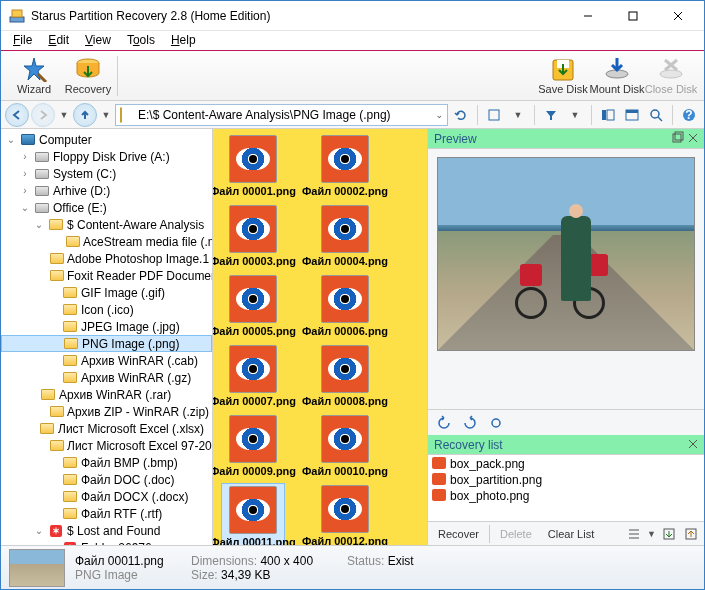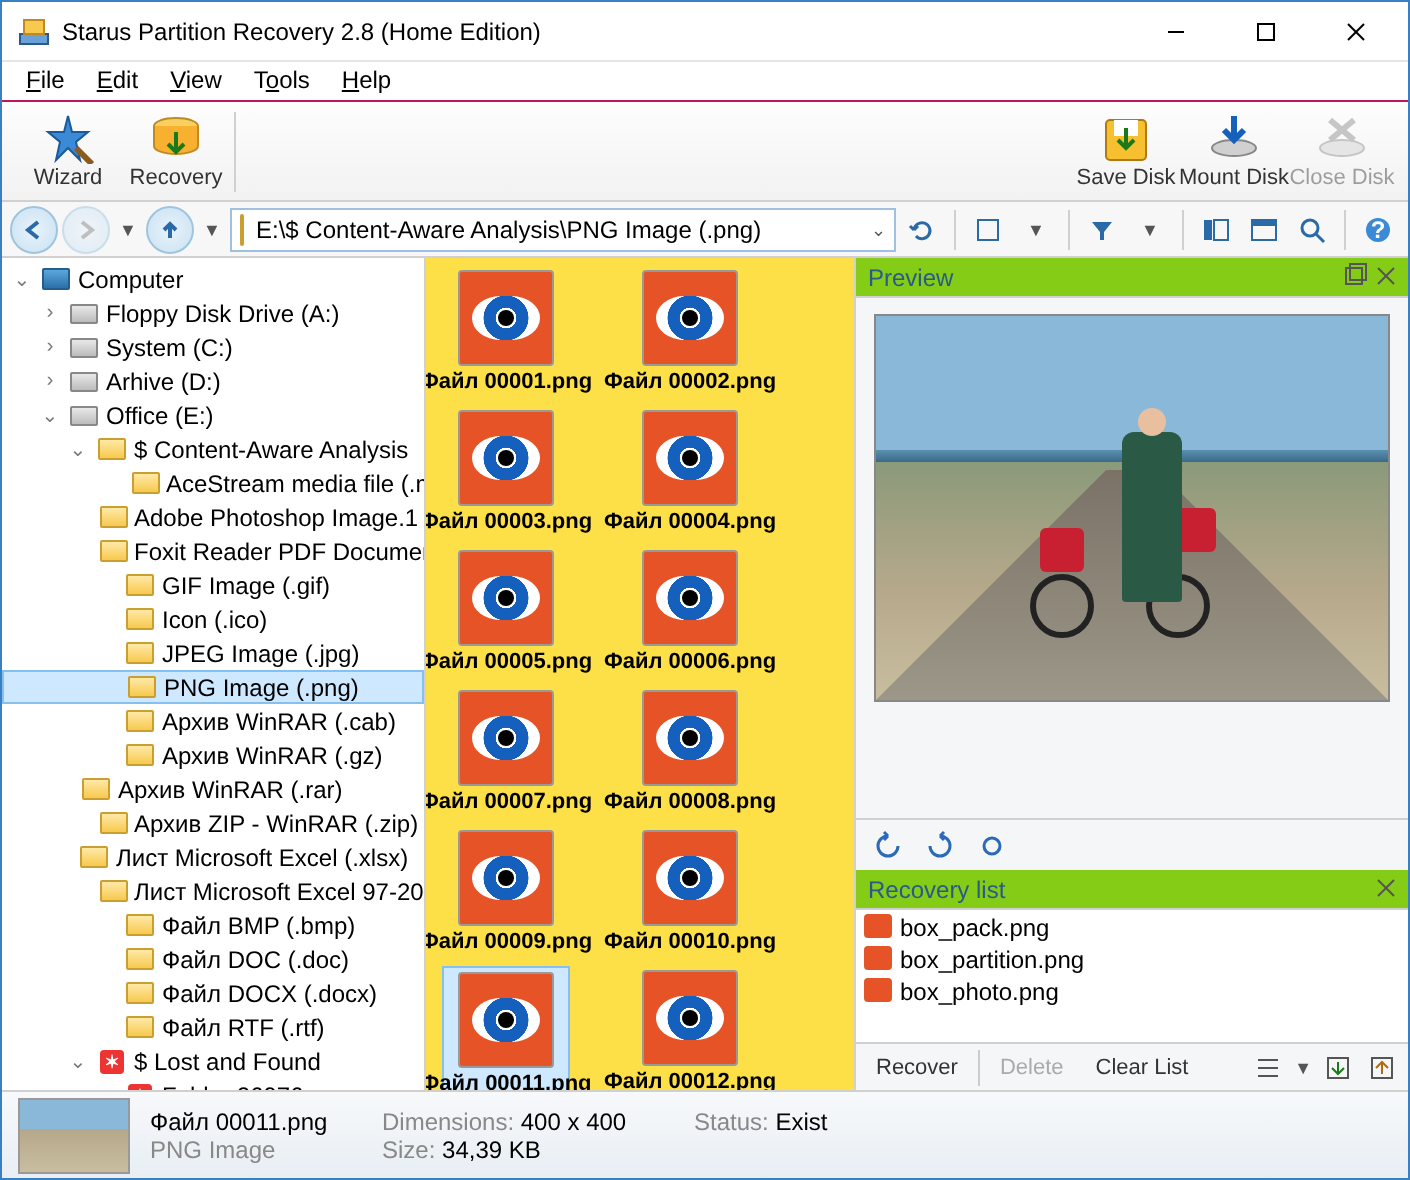--- a/index.html
+++ b/index.html
@@ -21,21 +21,21 @@
 .toolbar .tbtn { display: flex; flex-direction: column; align-items: center; justify-content: center; width: 54px; height: 46px; gap: 1px; }
 .toolbar .tbtn.disabled { opacity: .45; }
 .toolbar .tbtn .tlabel { font-size: 11px; color: #333; white-space: nowrap; }
 .toolbar .sep { width: 1px; height: 40px; background: #d0d0d0; margin: 0 2px; }
 .toolbar .spacer { flex: 1; }
 
 
 .addrbar { height: 28px; display: flex; align-items: center; padding: 2px 4px; gap: 2px; border-bottom: 1px solid #d0d0d0; background: #f7f7f7; }
 .addrbar .navbtn { width: 24px; height: 24px; border-radius: 50%; background: radial-gradient(#e8f3fb,#c9e1f2); border: 1px solid #9fc5de; display:flex;align-items:center;justify-content:center; }
 .addrbar .dropbtn { width:14px; height:22px; display:flex;align-items:center;justify-content:center; }
-.addrbar .addr-field { flex: 1; height: 22px; border: 1px solid #a0c0e0; background: #fff; display: flex; align-items: center; padding: 0 4px; gap: 6px; }
+.addrbar .addr-field { flex: 1; height: 22px; border: 1px solid #a0c0e0; background: #fff; display: flex; align-items: center; padding: 0 4px; gap: 16px; }
 .addrbar .addr-field input { flex: 1; border: none; outline: none; font-size: 12px; }
 .addrbar .actbtn { width: 22px; height: 22px; display:flex;align-items:center;justify-content:center; border:1px solid transparent; }
 .addrbar .actsep { width:1px; height:20px; background:#d0d0d0; margin:0 3px; }
 
 
 .main { flex: 1; display: flex; overflow: hidden; }
 
 
 .tree-panel { width: 212px; border-right: 1px solid #d0d0d0; overflow-y: auto; overflow-x: auto; background:#fff; padding: 2px 0; }
 .tree-node { display: flex; align-items: center; height: 17px; white-space: nowrap; padding-right:6px; }
@@ -50,21 +50,21 @@
 
 
 .files-panel { flex: 1; overflow-y: auto; padding: 4px 8px; background:#fde047; display:flex; flex-wrap:wrap; gap:4px 28px; align-content:flex-start;font-weight:bold; }
 .thumb { width: 64px; display:flex; flex-direction:column; align-items:center; gap:2px; padding:2px; }
 .thumb.selected { background:#cde8ff; border:1px solid #84c1f0; }
 .thumb .timg { width:48px;height:48px;background:#e55327;border:1px solid #999;border-radius:2px;display:flex;align-items:center;justify-content:center; }
 .thumb .tname { font-size:11px; text-align:center; white-space:nowrap; }
 
 
 .right-panel { width: 277px; border-left:1px solid #d0d0d0; display:flex; flex-direction:column; background:#f4f6f8; }
-.panel-hdr { height:20px; background:#84cc16; border-bottom:1px solid #d0d0d0; display:flex; align-items:center; padding:0 6px; color:#2a5a8a; gap:4px; }
+.panel-hdr { height:20px; background:#86efac; border-bottom:1px solid #d0d0d0; display:flex; align-items:center; padding:0 6px; color:#2a5a8a; gap:4px; }
 .panel-hdr .ptitle { flex:1; }
 .preview-body { height: 260px; padding: 8px; display:flex; align-items:flex-start; justify-content:center; }
 .preview-img { width:258px; height:194px; border:1px solid #888; background:linear-gradient(to bottom, #8ab8d8 0%, #8ab8d8 35%, #5a8fb0 35%, #3a6a88 38%, #8a9a7a 38%, #b5a88a 70%, #c9bda0 100%); position:relative; overflow:hidden; }
 .preview-img .road { position:absolute; bottom:0; left:0; width:100%; height:60%; background:linear-gradient(to bottom,#7a7266 0%,#9c9788 100%); clip-path:polygon(45% 0, 55% 0, 100% 100%, 0 100%); }
 .preview-img .person { position:absolute; left:48%; top:30%; width:30px; height:85px; background:#2a5a45; border-radius:6px 6px 2px 2px; }
 .preview-img .person::before { content:""; position:absolute; top:-12px; left:8px; width:14px;height:14px;background:#e8c0a0;border-radius:50%; }
 .preview-img .bike { position:absolute; left:30%; top:55%; width:90px; height:55px; }
 .preview-img .bike .wheel { position:absolute; width:32px;height:32px;border:3px solid #222;border-radius:50%;bottom:0; }
 .preview-img .bike .w1{left:0;} .preview-img .bike .w2{right:0;}
 .preview-img .bag { position:absolute; width:22px;height:22px;background:#c82030;border-radius:3px; }

